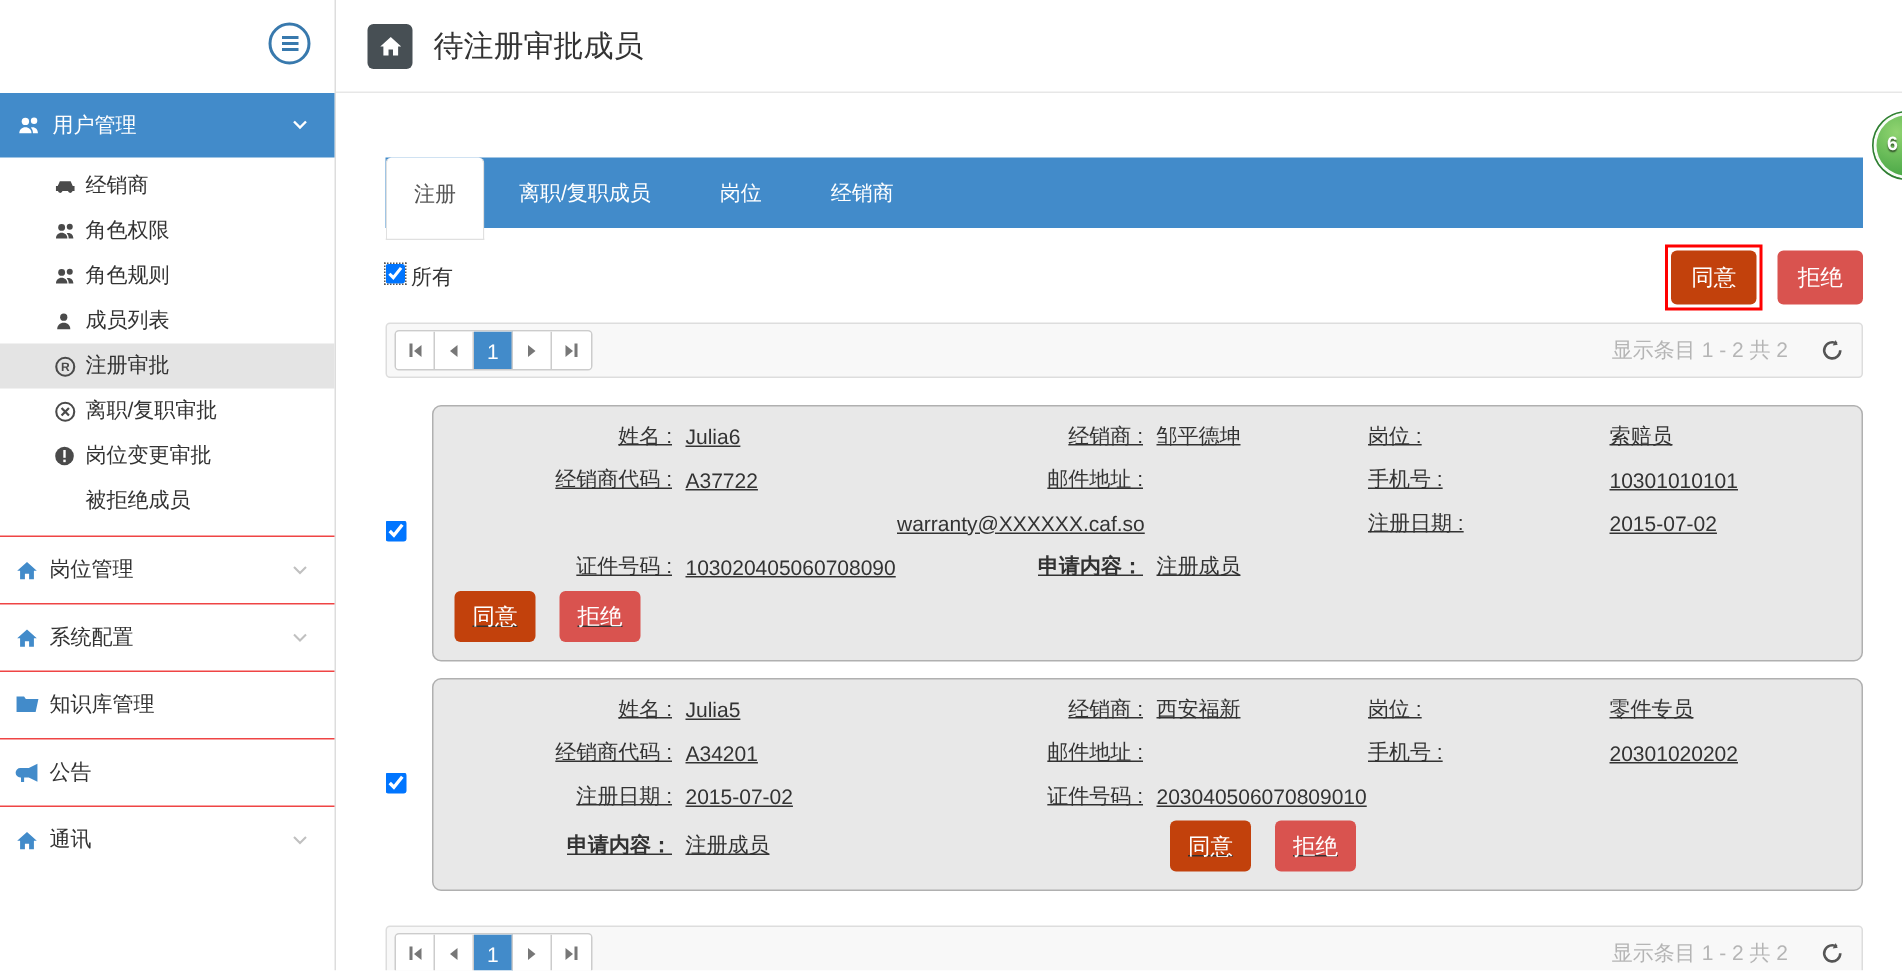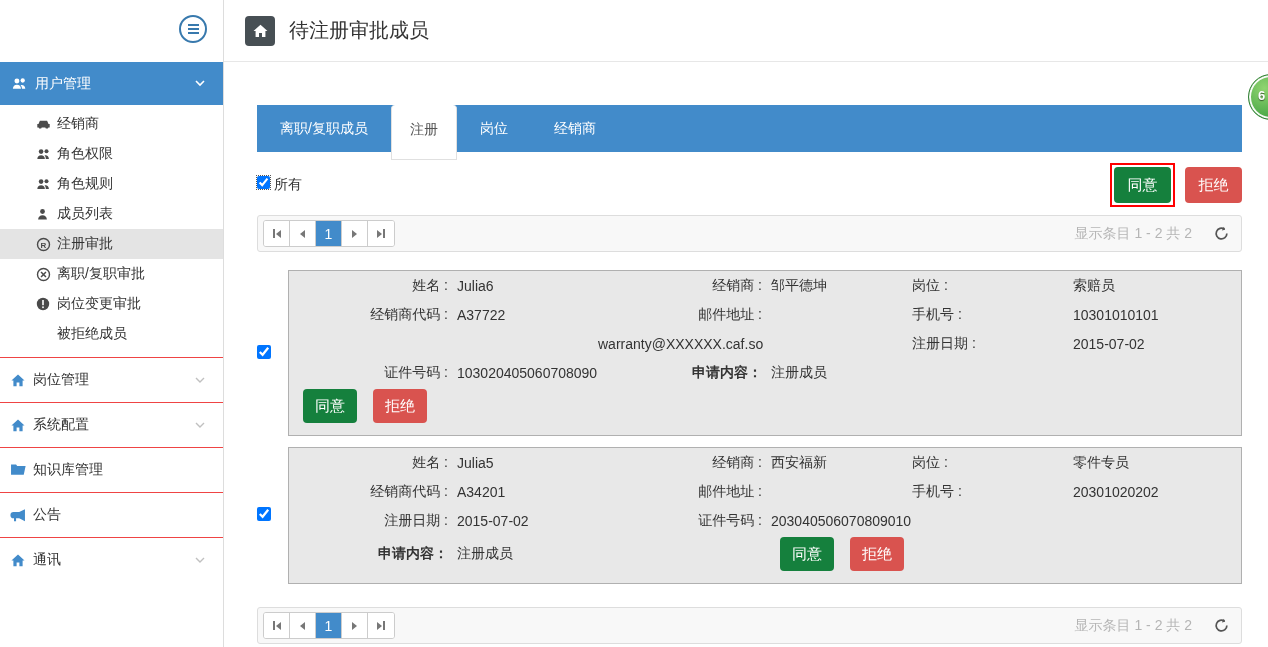--- a/index.html
+++ b/index.html
@@ -32,42 +32,42 @@
 
   .tabbar { display:flex; background:#428bca; height:47px; align-items:flex-start; }
   .tab { color:#fff; padding:0 23px; line-height:47px; cursor:pointer; }
   .tab.active { background:#fff; color:#555; width:66px; height:55px; line-height:49px; padding:0; text-align:center; border:1px solid #e0e0e0; border-top:none; border-radius:4px 4px 0 0; position:relative; z-index:1; }
 
   .toolbar { display:flex; align-items:center; margin-top:11px; height:44px; }
   .selall { display:flex; align-items:flex-start; gap:4px; }
   .selall input { width:13px; height:13px; outline:1px dotted #555; cursor:pointer; }
   .toolbar .spacer { flex:1; }
   .btn { border:none; border-radius:4px; color:#fff; font-size:15px; cursor:pointer; font-family:inherit; }
-  .btn-blue { background:#15803d; }
+  .btn-blue { background:#c2410c; }
   .btn-red { background:#d9534f; }
   .btn-lg { height:36px; min-width:57px; padding:0 13px; }
   .btn-sm { height:34px; min-width:50px; padding:0 12px; }
   .hl-red { border:2px solid #f00; padding:2px; line-height:0; margin-right:10px; }
 
   .pgbar { height:37px; background:#f8f8f8; border:1px solid #ddd; border-radius:3px; display:flex; align-items:center; padding:0 8px 0 5px; margin-top:8px; }
   .pager { display:flex; background:#fff; border:1px solid #ccc; border-radius:3px; overflow:hidden; height:27px; }
   .pcell { width:26px; height:100%; display:flex; align-items:center; justify-content:center; gap:1px; border-right:1px solid #ccc; cursor:pointer; background:#fff; }
   .pcell:last-child { border-right:none; }
   .pcell.active { background:#428bca; color:#fff; }
   .tl { width:0; height:0; border-top:4px solid transparent; border-bottom:4px solid transparent; border-right:5px solid #777; }
   .tr { width:0; height:0; border-top:4px solid transparent; border-bottom:4px solid transparent; border-left:5px solid #777; }
   .pbar { width:2px; height:9px; background:#777; }
   .pg-summary { margin-left:auto; color:#b5b5b5; }
   .pg-refresh { margin-left:22px; margin-right:4px; cursor:pointer; display:flex; align-items:center; }
 
   .card-row { display:flex; align-items:center; margin-top:18px; }
   .card-row + .card-row { margin-top:11px; }
   .cbcol { width:31px; flex:0 0 auto; }
   .cbcol input { width:14px; height:14px; cursor:pointer; }
-  .card { flex:1; background:#e8e8e8; border:1px solid #b0b0b0; border-radius:0; padding:0 16px 10px 16px; }
+  .card { flex:1; background:#e8e8e8; border:1px solid #b0b0b0; border-radius:6px; padding:5px 16px 10px 16px;text-decoration:underline; }
   .crow { display:flex; align-items:center; height:29px; white-space:nowrap; }
   .crow.btns { height:38px; }
   .cell { overflow:visible; }
   .l1 { width:143px; text-align:right; }
   .v1 { width:150px; padding-left:9px; }
   .l2 { width:164px; text-align:right; }
   .v2 { width:150px; padding-left:9px; }
   .l3 { width:152px; text-align:left; }
   .v3 { flex:1; padding-left:9px; }
   .bold { font-weight:bold; }
@@ -246,22 +246,22 @@
       <svg width="17" height="16" viewBox="0 0 14 14" fill="#fff">
           <path d="M7 1.5L.9 7h1.8v5.3h3V8.8h2.6v3.5h3V7h1.8z"></path>
         </svg>
     </span>
     <span class="ph-title">待注册审批成员</span>
   </div>
 
   <div class="content">
 
     <div class="tabbar">
+      <div class="tab active">注册</div>
       <div class="tab">离职/复职成员</div>
-      <div class="tab active">注册</div>
       <div class="tab">岗位</div>
       <div class="tab">经销商</div>
     </div>
 
     <div class="toolbar">
       <label class="selall">
         <input type="checkbox" checked="" style="">
         <span>所有</span>
       </label>
       <div class="spacer"></div>

